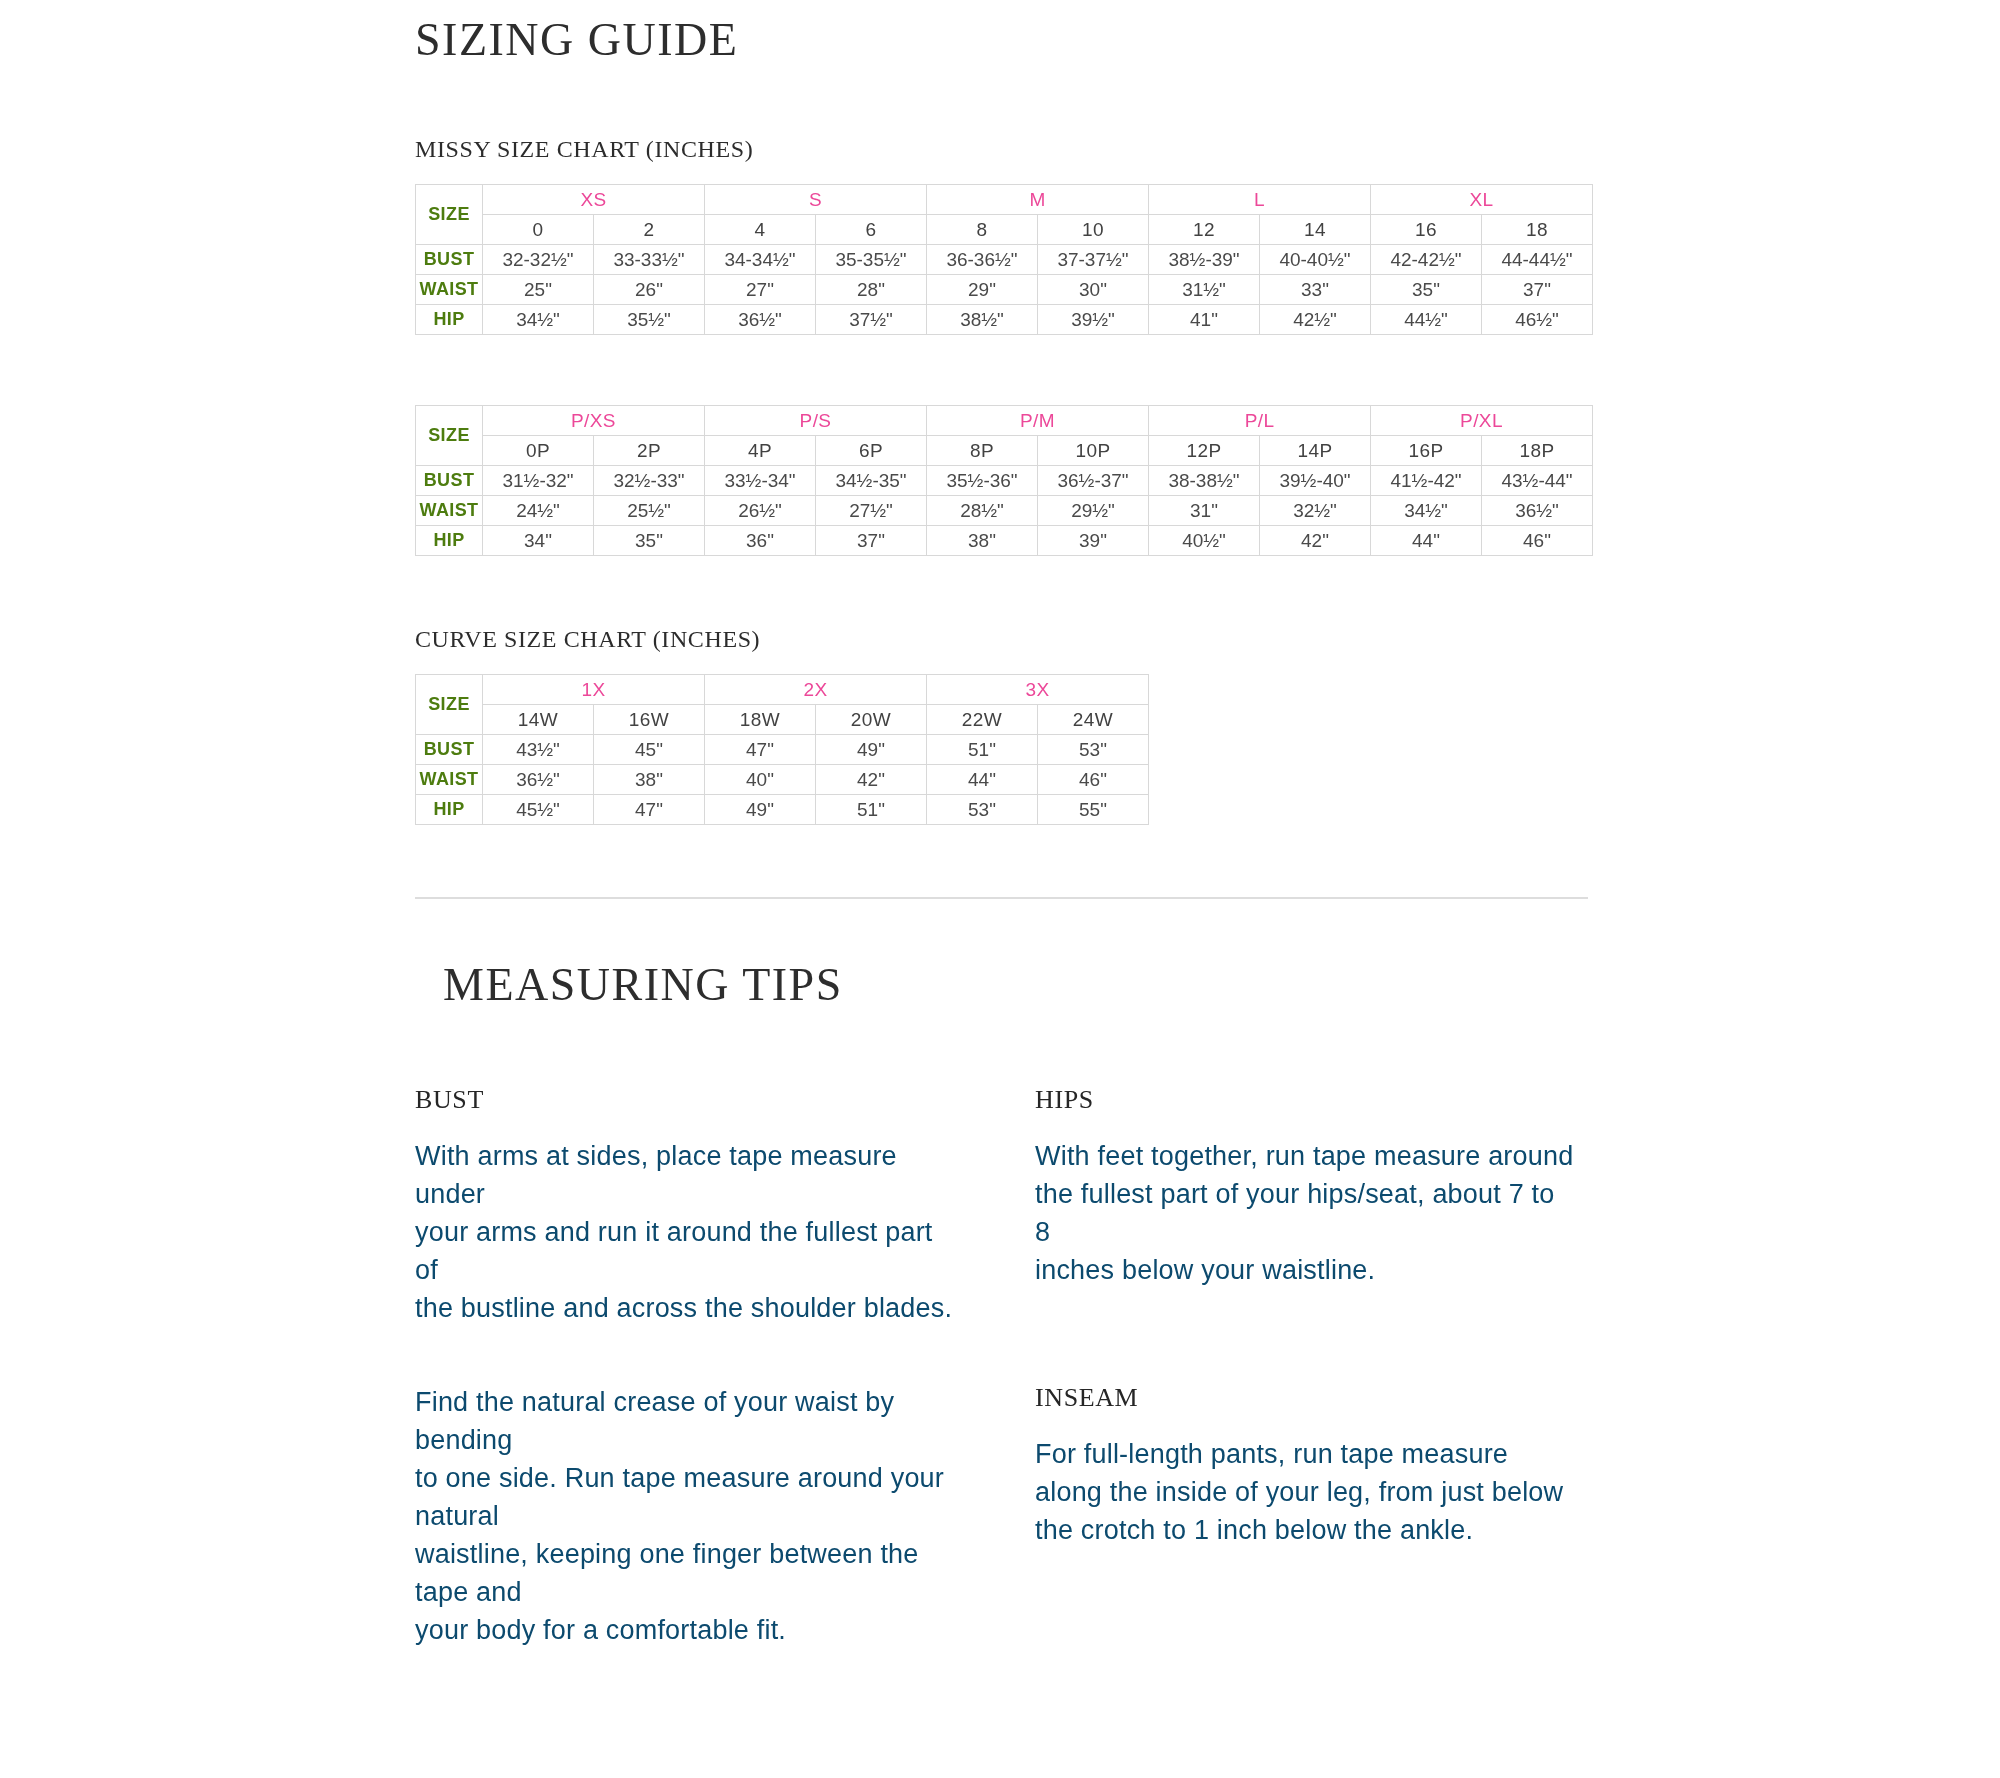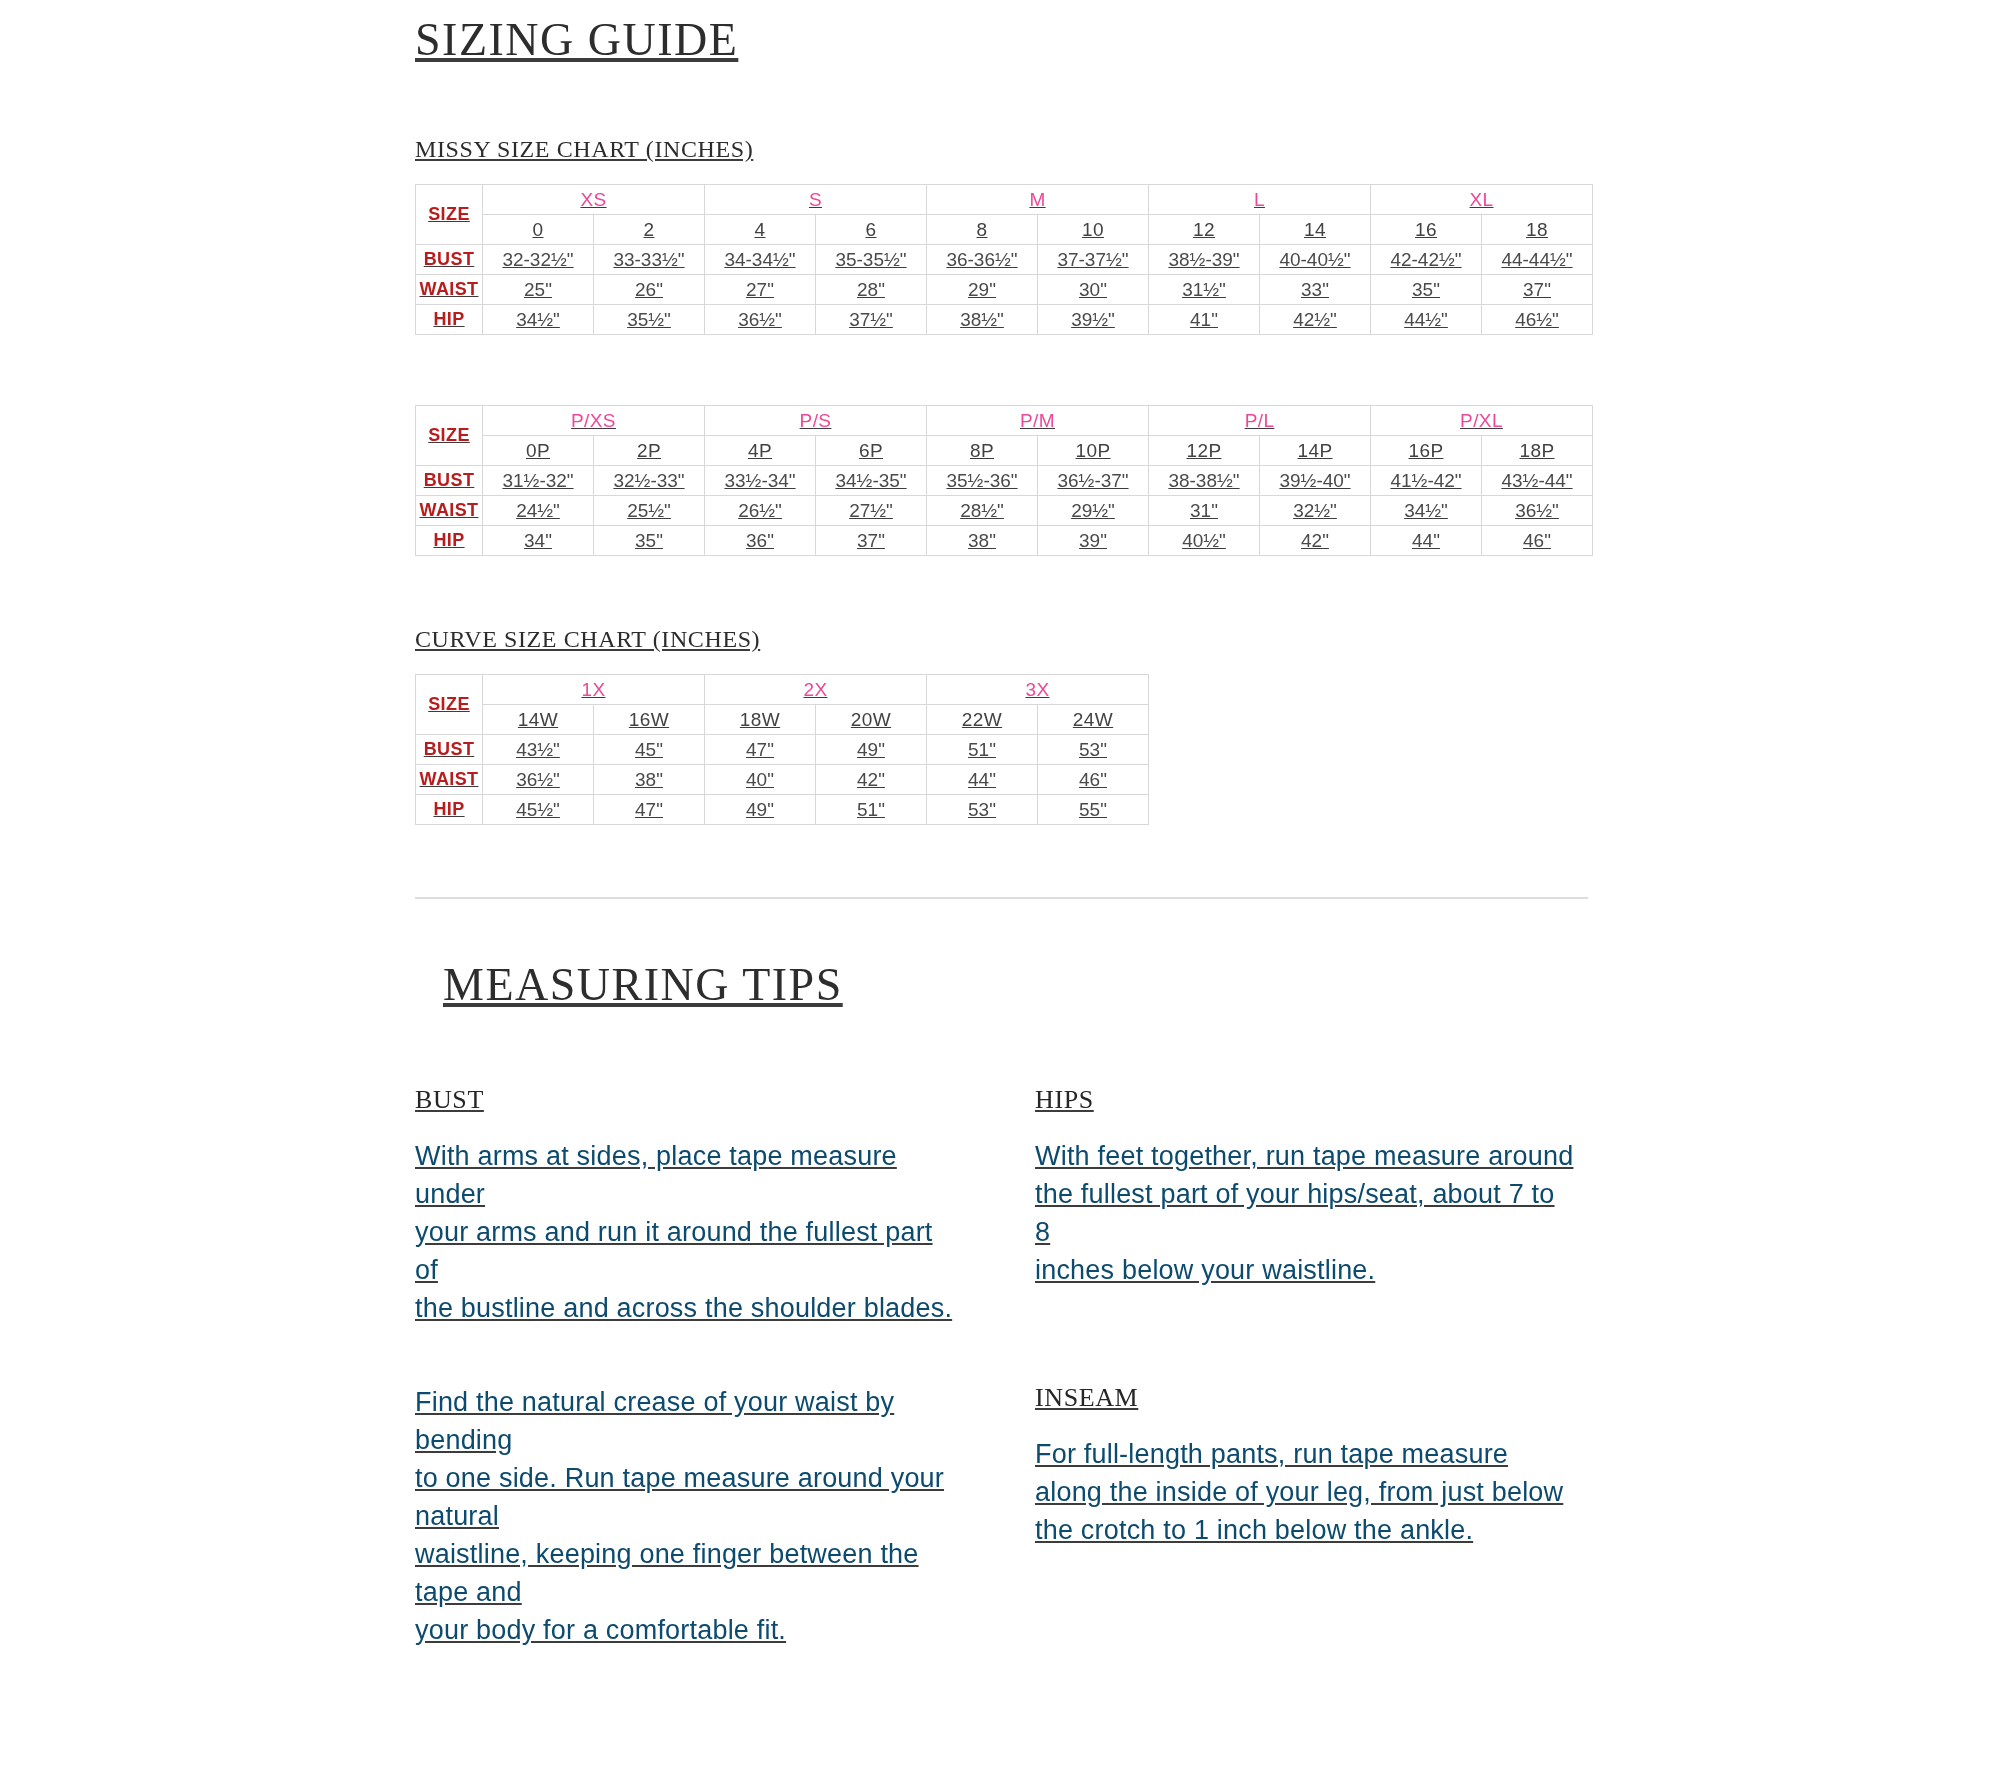--- a/index.html
+++ b/index.html
@@ -4,21 +4,21 @@
 <style>
   * { box-sizing: border-box; }
   html, body { margin: 0; padding: 0; }
   body {
     width: 2000px;
     height: 1778px;
     background: #ffffff;
     font-family: "Liberation Sans", sans-serif;
     color: #3c3c3c;
   }
-  .page { padding: 14px 16px 0 415px; text-decoration: underline; }
+  .page { padding: 14px 16px 0 415px; }
 
   h1.big-title, h2.big-title {
     font-family: "Liberation Serif", serif;
     font-weight: 400;
     font-size: 46px;
     line-height: 52px;
     letter-spacing: 1.5px;
     color: #2d2d2d;
     margin: 0;
   }
@@ -43,21 +43,21 @@
     height: 30px;
     padding: 0 2px;
     text-align: center;
     vertical-align: middle;
     font-size: 19px;
     font-weight: 400;
     background: #ffffff;
   }
   table.size-table th.group { color: #ec4899; letter-spacing: 0.4px; }
   table.size-table th.num   { color: #424242; letter-spacing: 0.4px; }
-  table.size-table th.lbl   { color: #b91c1c; font-weight: 700; font-size: 18px; letter-spacing: 0.4px; }
+  table.size-table th.lbl   { color: #4d7c0f; font-weight: 700; font-size: 18px; letter-spacing: 0.4px; }
   table.size-table td       { color: #4a4a4a; }
 
   hr.divider {
     border: none;
     border-top: 2px solid #dddddd;
     width: 1173px;
     margin: 72px 0 0 0;
   }
   h2.big-title { margin-top: 60px; margin-left: 28px; }
 

